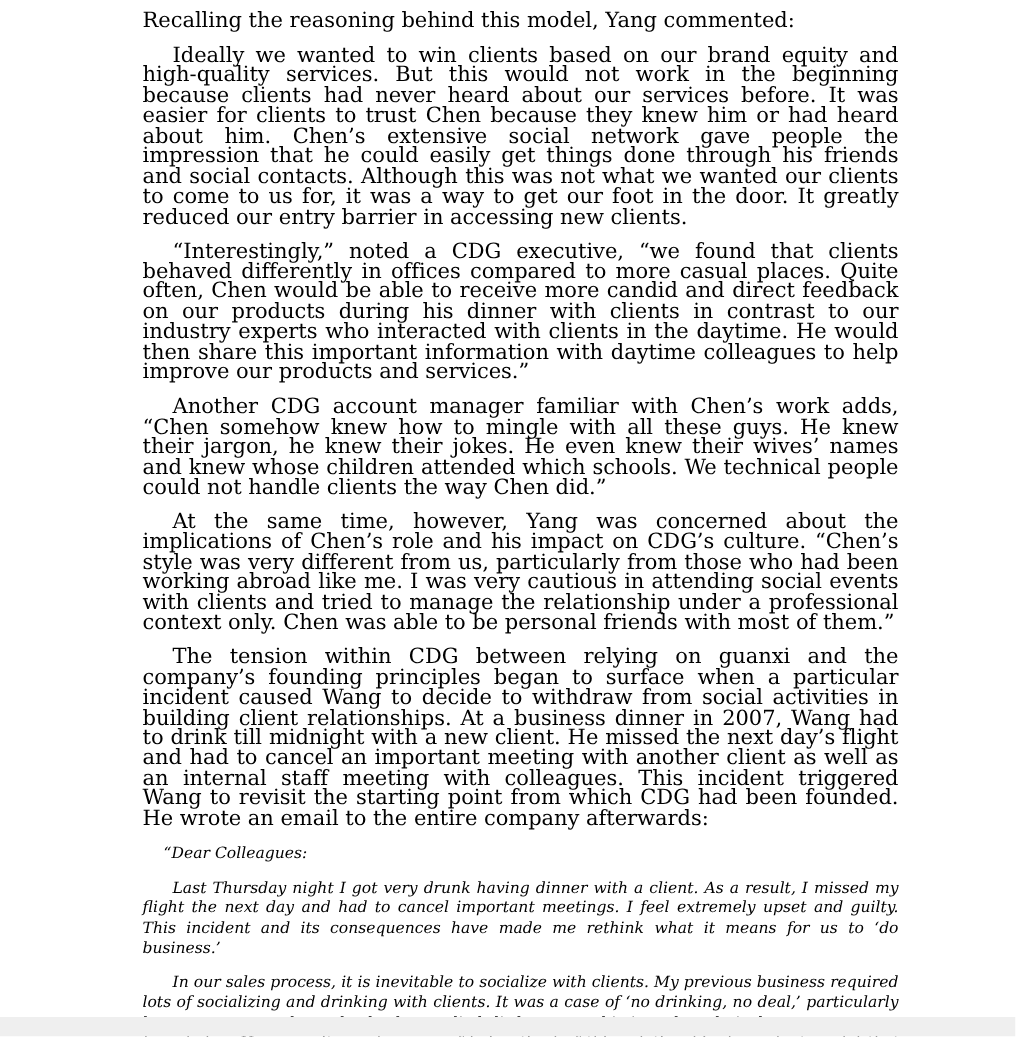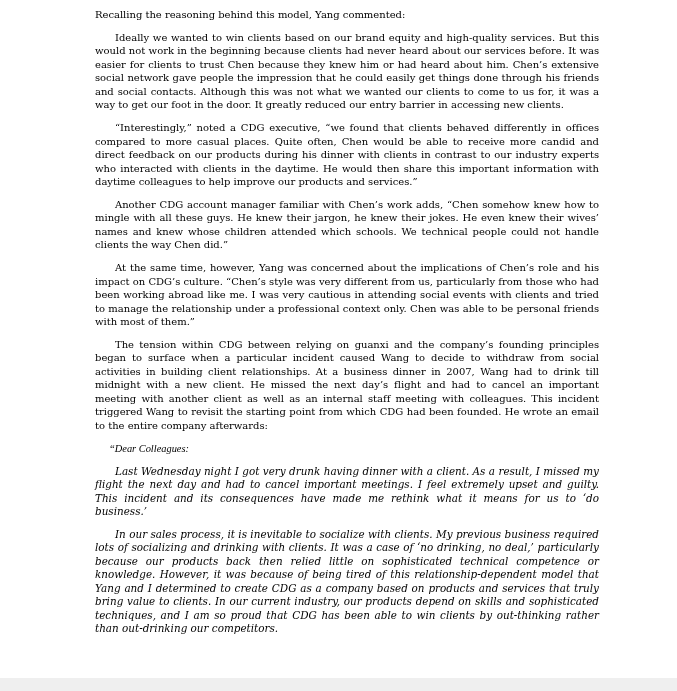--- a/index.html
+++ b/index.html
@@ -22,39 +22,38 @@
     box-sizing: border-box;
   }
   .text-column {
     position: absolute;
     left: 95px;
     top: 8px;
     width: 504px;
   }
   p.para {
     margin: 0 0 9.5px 0;
-    font-size: 10px;
+    font-size: 14px;
     line-height: 13.45px;
     text-align: justify;
     text-indent: 20px;
     letter-spacing: -0.02px;
     word-spacing: 0px;
     hyphens: none;
   }
   p.para.no-indent {
     text-indent: 0;
   }
   p.letter-salutation {
     margin: 0 0 9.5px 0;
     font-size: 10.4px;
     line-height: 13.45px;
     text-align: left;
     text-indent: 14px;
     font-style: italic;
-    font-family: Liberation Serif, serif;
   }
   p.letter-body {
     margin: 0 0 9.5px 0;
     font-size: 10.4px;
     line-height: 13.45px;
     text-align: justify;
     text-indent: 20px;
     font-style: italic;
   }
   .it {
@@ -82,20 +81,20 @@
 
 
     <p class="para">Another CDG account manager familiar with Chen’s work adds, “Chen somehow knew how to mingle with all these guys. He knew their jargon, he knew their jokes. He even knew their wives’ names and knew whose children attended which schools. We technical people could not handle clients the way Chen did.”</p>
 
     <p class="para">At the same time, however, Yang was concerned about the implications of Chen’s role and his impact on CDG’s culture. “Chen’s style was very different from us, particularly from those who had been working abroad like me. I was very cautious in attending social events with clients and tried to manage the relationship under a professional context only.  Chen was able to be personal friends with most of them.”</p>
 
     <p class="para"><span>The tension within CDG between relying on </span><span class="it">guanxi</span><span> and the company’s founding principles began to surface when a particular incident caused Wang to decide to withdraw from social activities in building client relationships.  At a business dinner in 2007, Wang had to drink till midnight with a new client. He missed the next day’s flight and had to cancel an important meeting with another client as well as an internal staff meeting with colleagues. This incident triggered Wang to revisit the starting point from which CDG had been founded. He wrote an email to the entire company afterwards:</span></p>
 
     <p class="letter-salutation">“Dear Colleagues:</p>
 
-    <p class="letter-body">Last Wednesday night I got very drunk having dinner with a client. As a result, I missed my flight the next day and had to cancel important meetings. I feel extremely upset and guilty. This incident and its consequences have made me rethink what it means for us to ‘do business.’</p>
+    <p class="letter-body">Last Thursday night I got very drunk having dinner with a client. As a result, I missed my flight the next day and had to cancel important meetings. I feel extremely upset and guilty. This incident and its consequences have made me rethink what it means for us to ‘do business.’</p>
 
     <p class="letter-body">In our sales process, it is inevitable to socialize with clients. My previous business required lots of socializing and drinking with clients. It was a case of ‘no drinking, no deal,’ particularly because our products back then relied little on sophisticated technical competence or knowledge.  However, it was because of being tired of this relationship-dependent model that Yang and I determined to create CDG as a company based on products and services that truly bring value to clients.  In our current industry, our products depend on skills and sophisticated techniques, and I am so proud that CDG has been able to win clients by out-thinking rather than out-drinking our competitors.</p>
 
   </div>
 
   <div class="bottom-band"></div>
 </div>
 
 </body></html>

